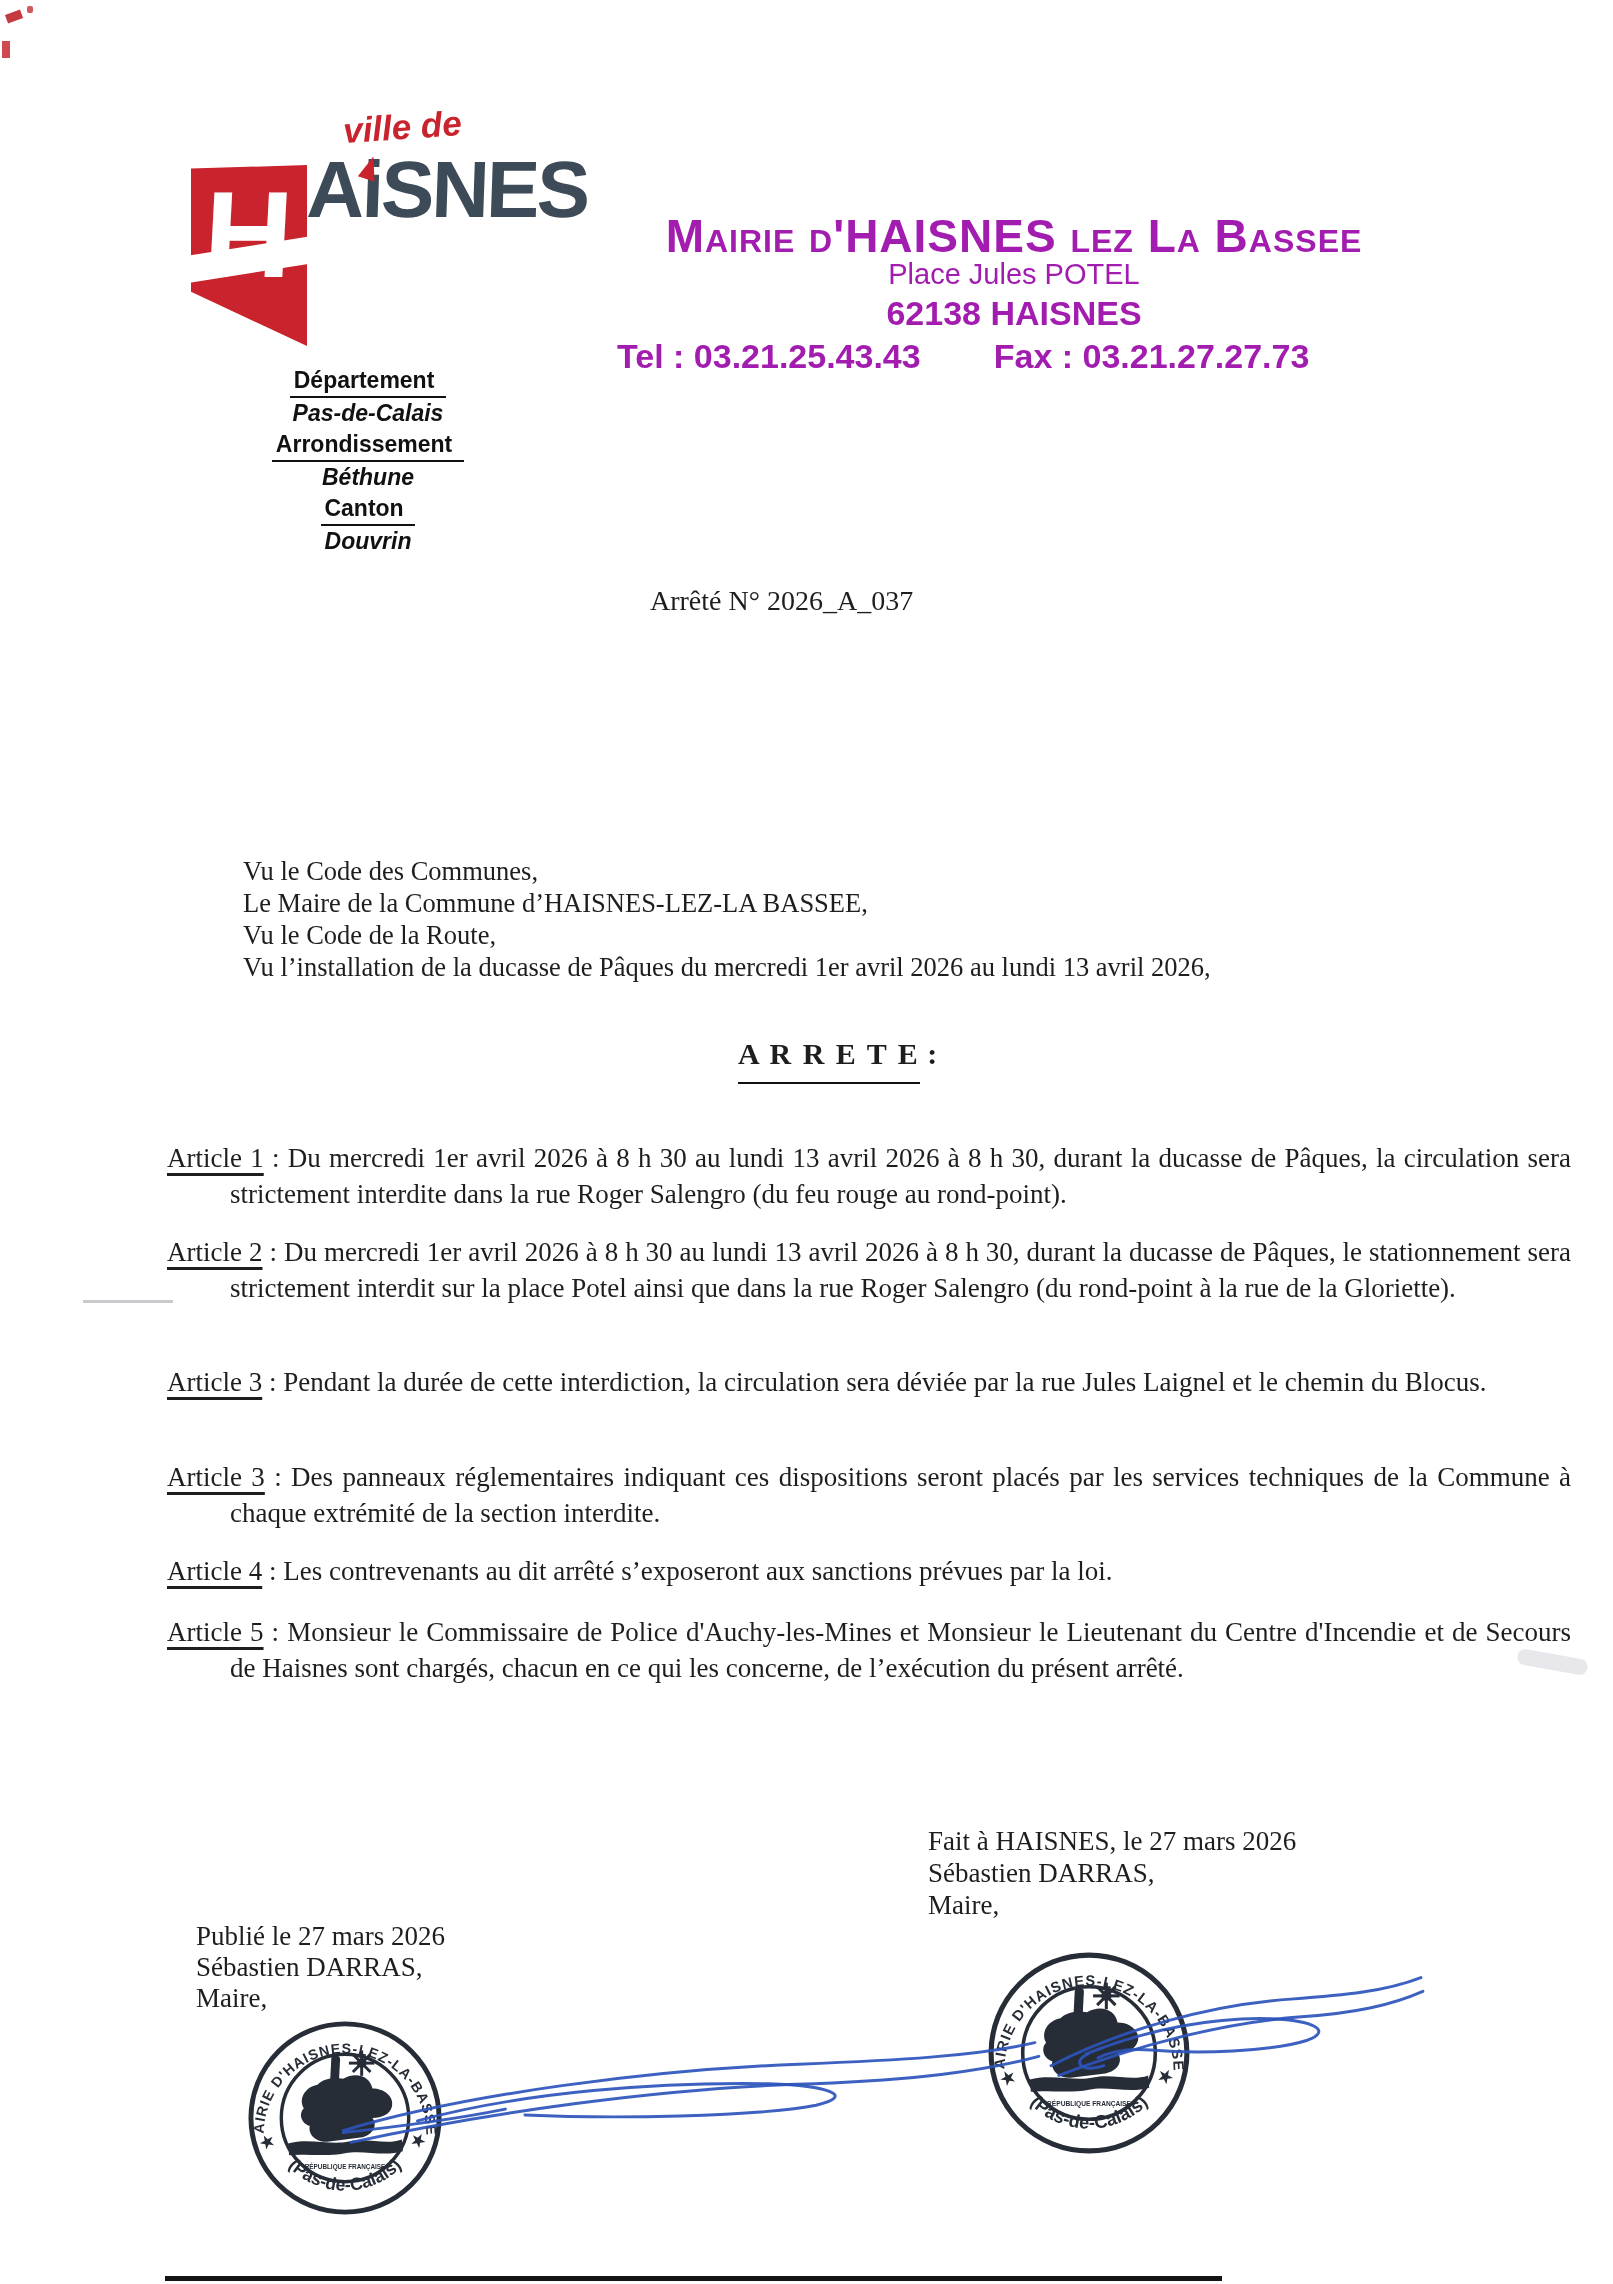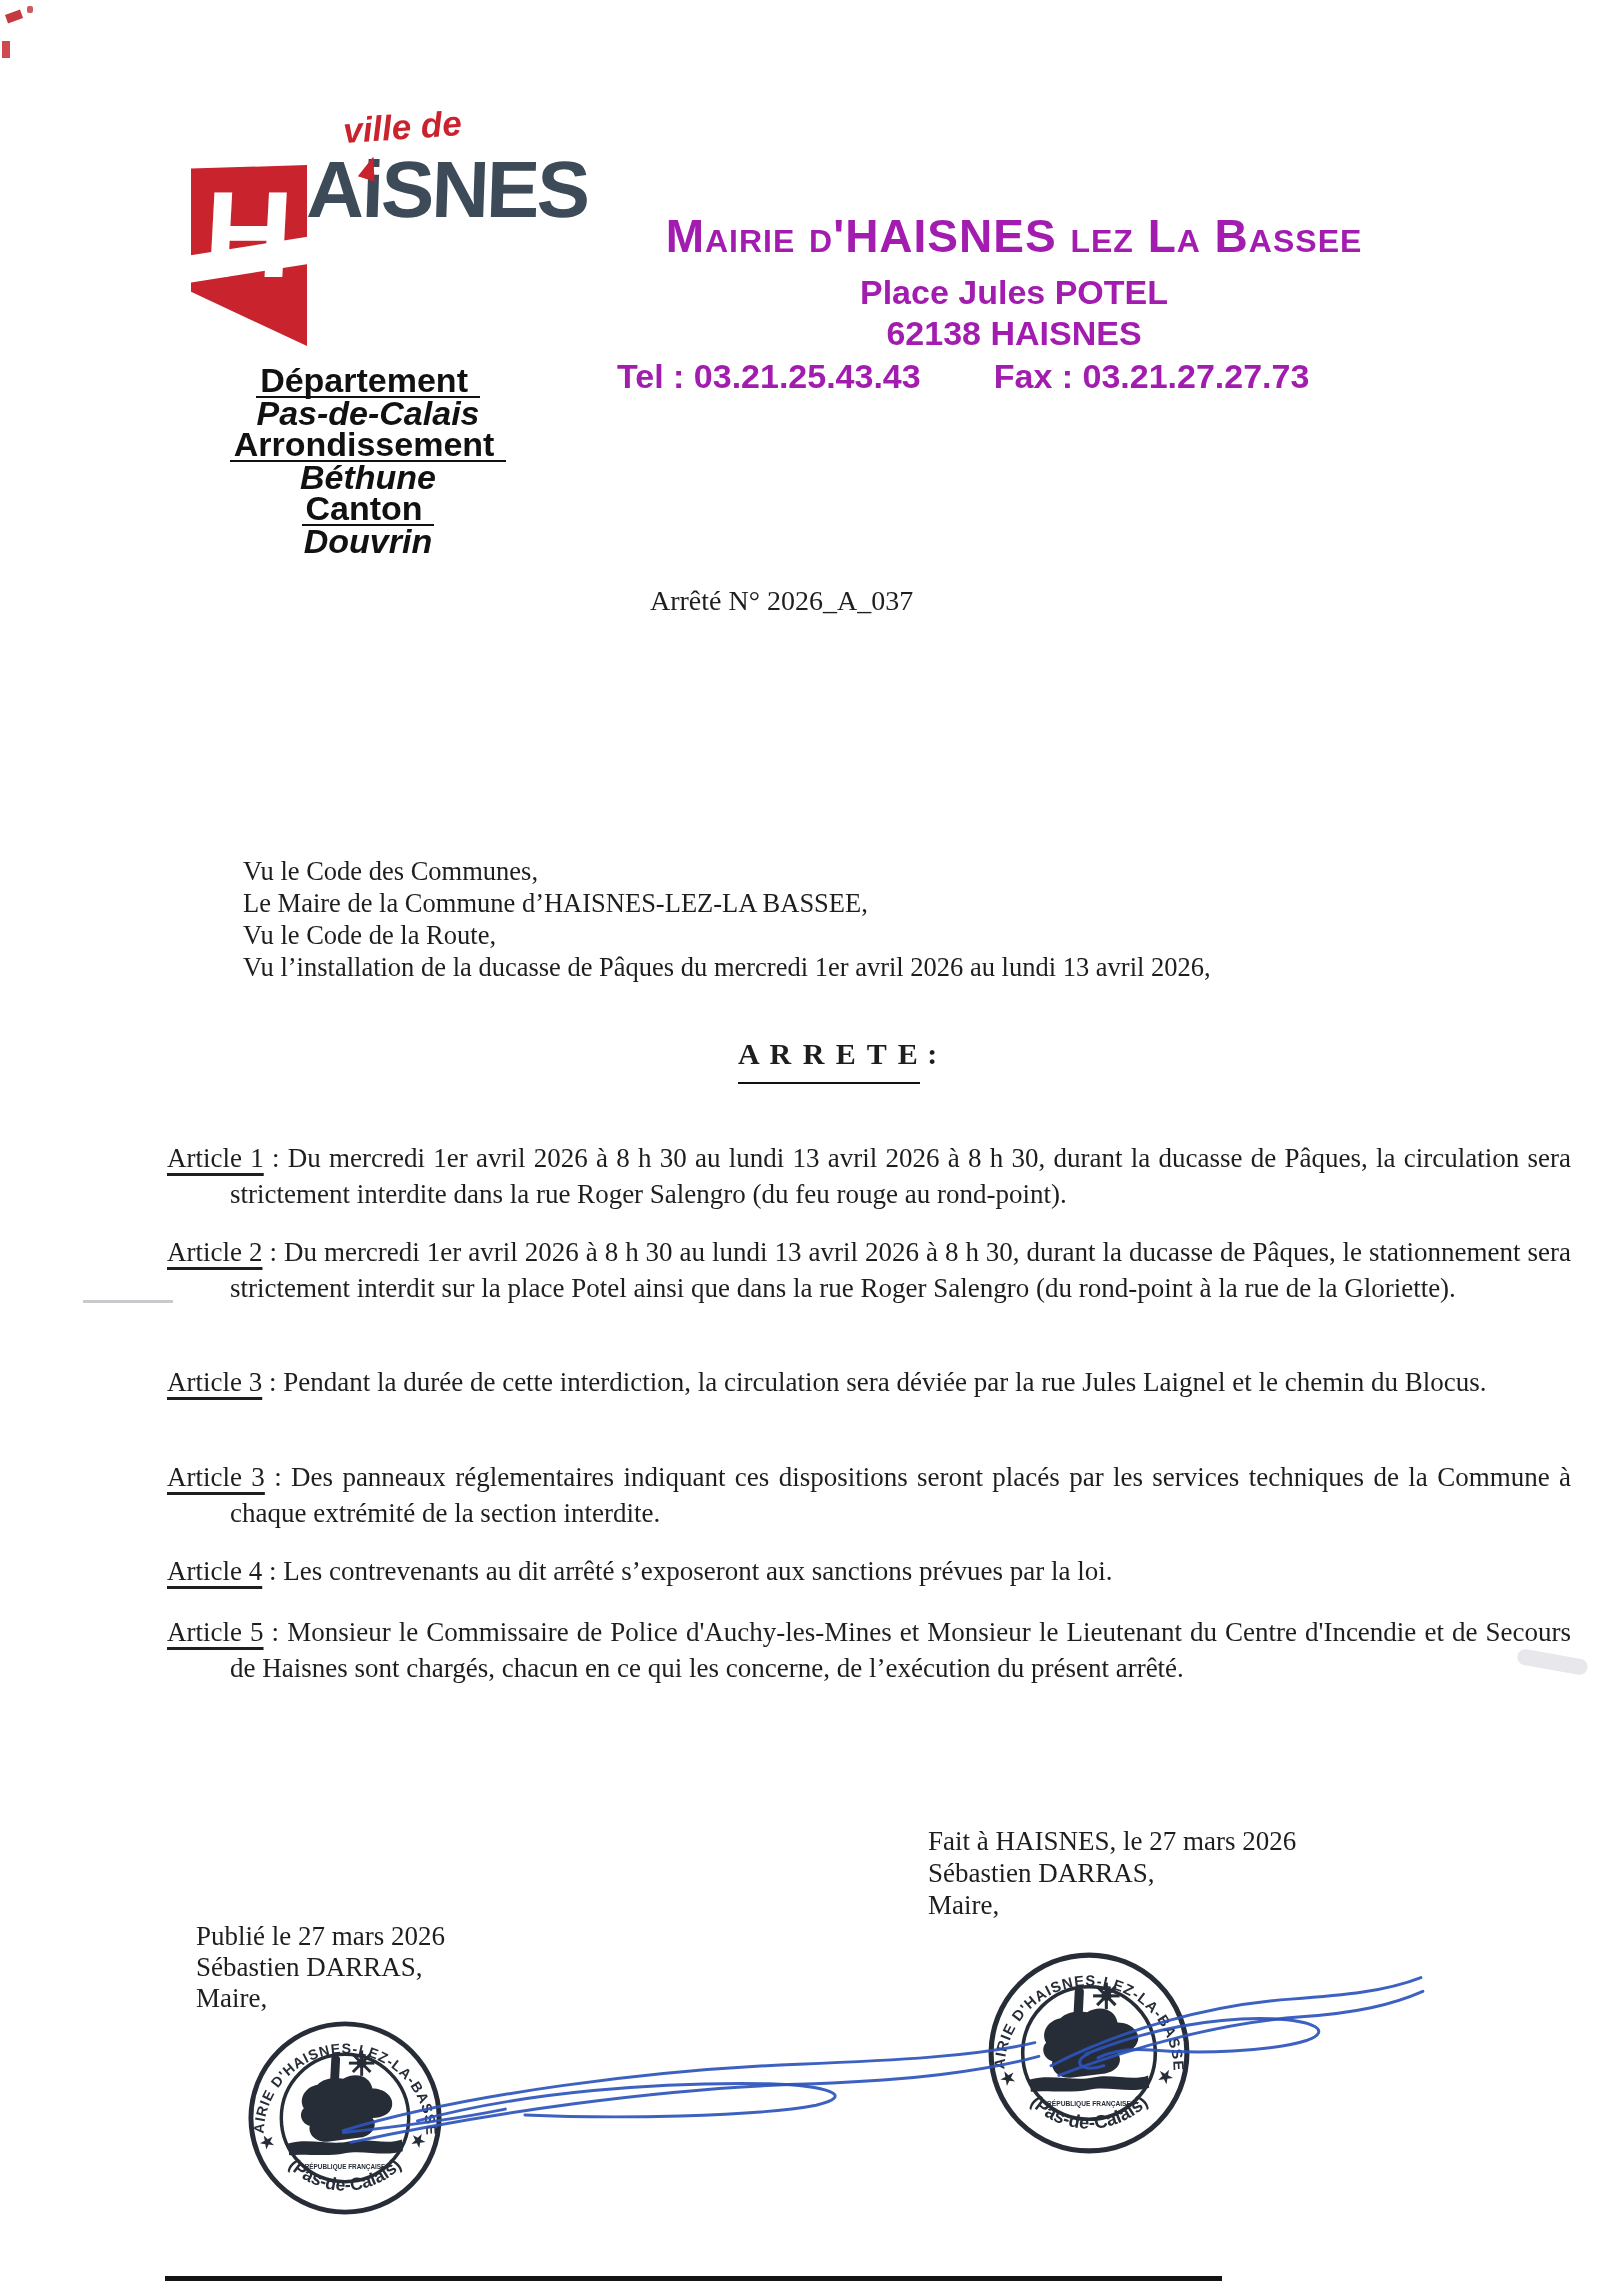--- a/index.html
+++ b/index.html
@@ -18,27 +18,27 @@
                 font-style:italic;font-weight:700;font-size:35px;transform:rotate(-4deg);}
   .logo-word{position:absolute;left:160px;top:57px;color:#3d4a57;font-family:"Liberation Sans",sans-serif;
              font-weight:800;font-size:80px;line-height:1;letter-spacing:-2.9px;transform:skewX(-2deg);}
   .logo-idot{position:absolute;left:214px;top:63px;width:17.6px;height:23.5px;background:#c9242e;
              clip-path:polygon(50% 0,100% 100%,0 100%);transform:rotate(18deg);}
 
   
   .header{position:absolute;left:617px;top:212px;width:794px;text-align:center;
           font-family:"Liberation Sans",sans-serif;color:#a21caf;}
   .header-name{font-size:46px;font-weight:700;font-variant:small-caps;letter-spacing:1px;line-height:1.05;}
-  .header-addr{font-size:34px;font-weight:700;margin-top:15px;line-height:1;}
+  .header-addr{font-size:29px;font-weight:400;margin-top:0;line-height:1;}
   .header-addr2{font-size:34px;font-weight:700;margin-top:7px;line-height:1;}
   .header-telfax{display:flex;justify-content:flex-start;gap:73px;font-size:34px;font-weight:700;margin-top:8.8px;line-height:1;}
 
   
   .admin{position:absolute;left:221px;top:365px;width:294px;text-align:center;
-         font-family:"Liberation Sans",sans-serif;font-size:34px;line-height:31px;color:#111;}
+         font-family:"Liberation Sans",sans-serif;font-size:23px;line-height:31px;color:#111;}
   .admin-label{font-weight:700;display:inline-block;border-bottom:2.9px solid #111;padding:0 11.8px 0 3.9px;}
   .admin-value{font-weight:700;font-style:italic;}
 
   
   .reference{position:absolute;left:650px;top:585px;font-size:28px;}
   .title{position:absolute;left:274px;top:716px;width:913px;text-align:center;
          font-weight:700;font-size:33px;line-height:41px;}
   .title-line{text-decoration:underline;text-decoration-thickness:2.9px;text-underline-offset:6.9px;}
 
   

